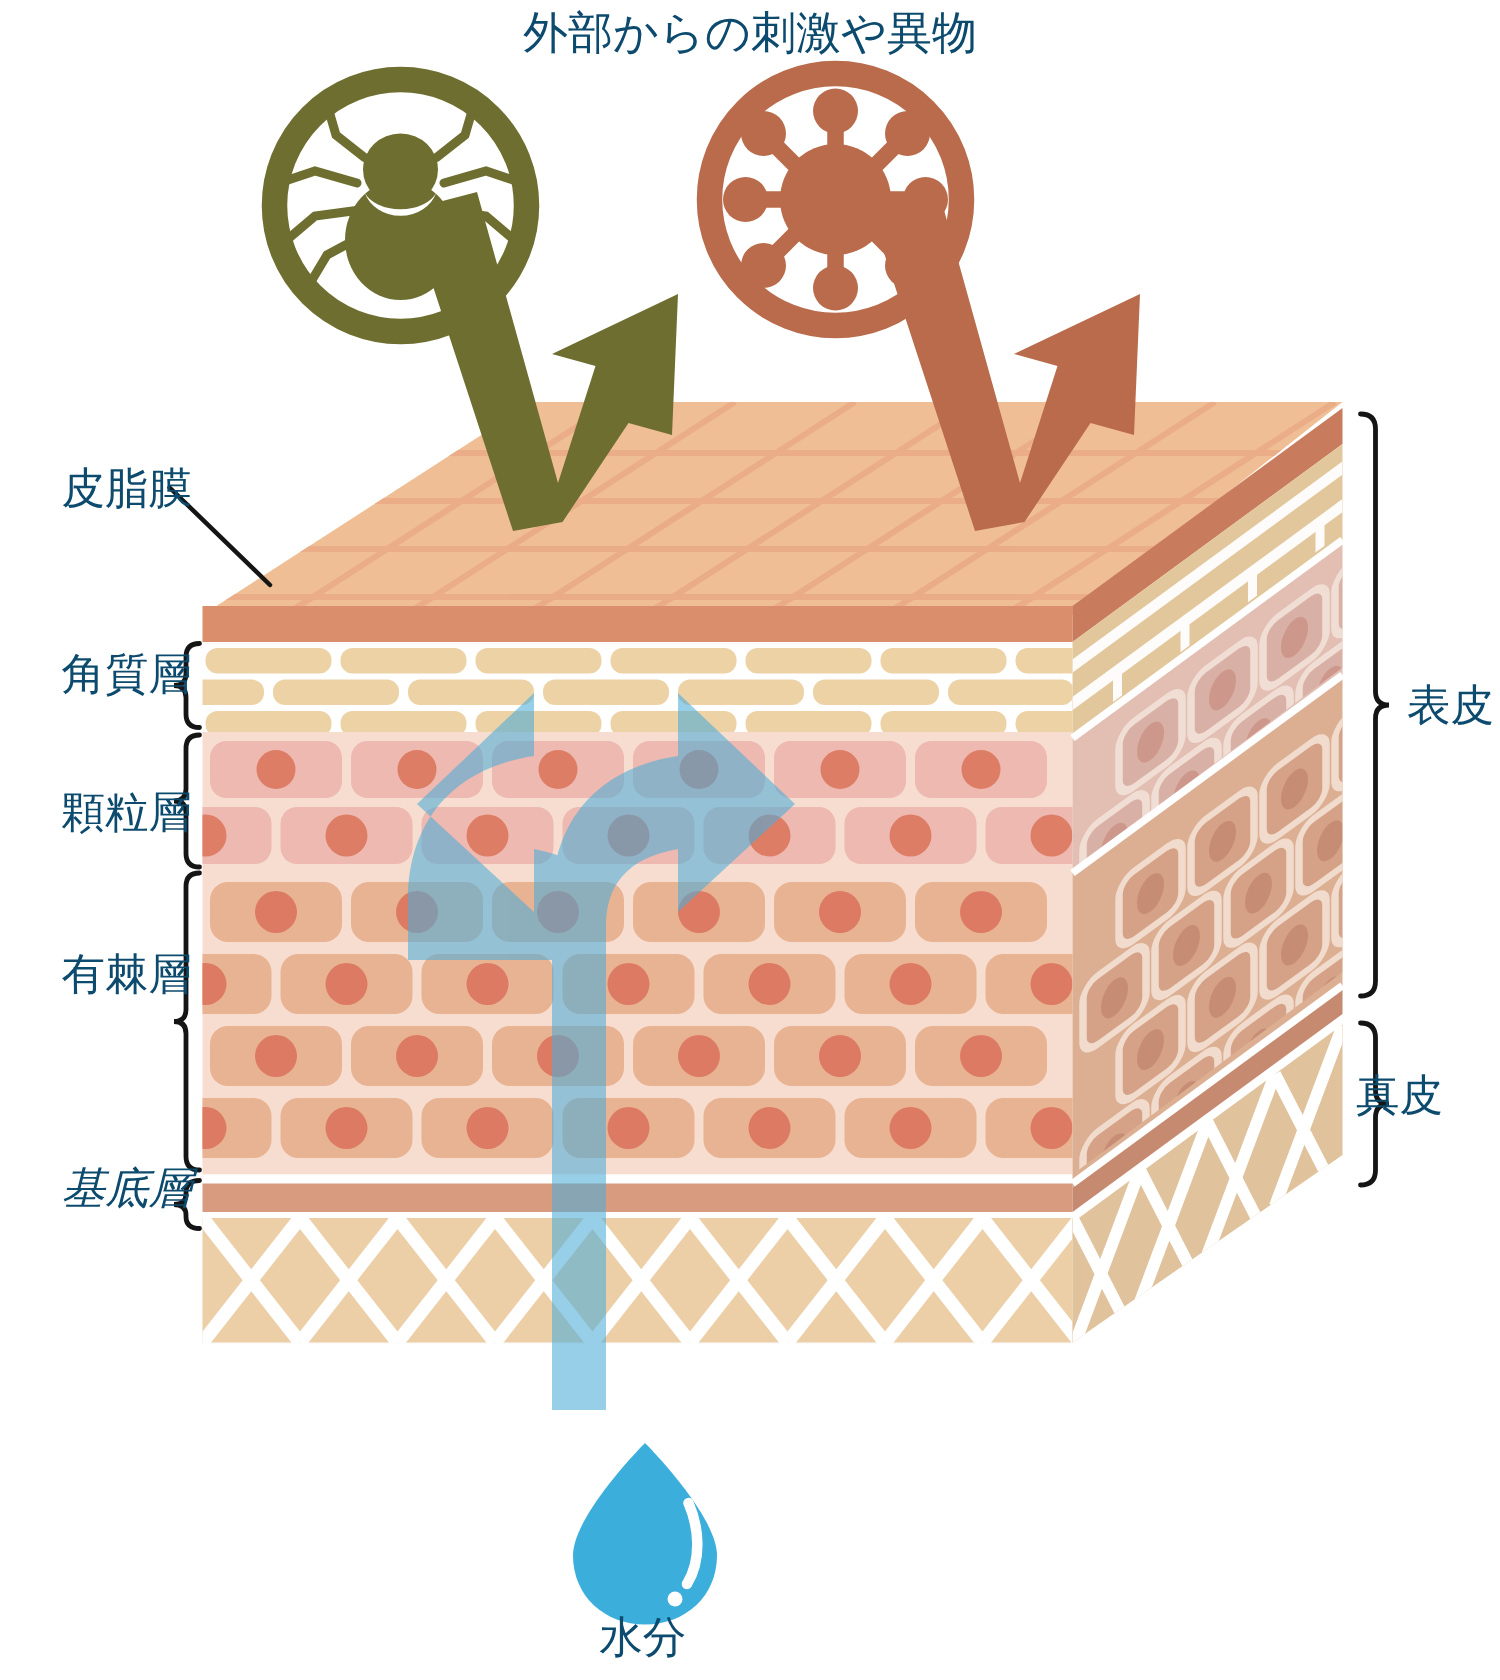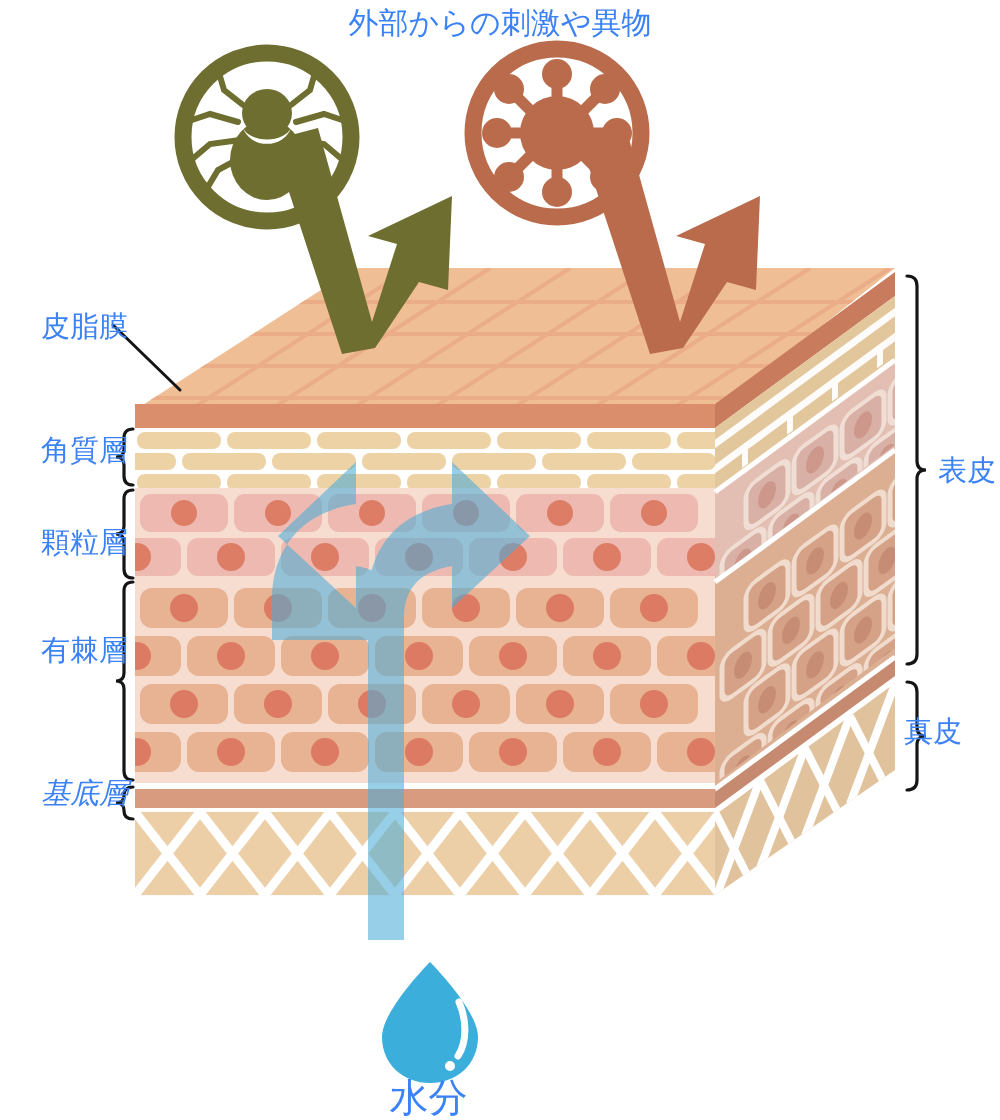--- a/index.html
+++ b/index.html
@@ -3,32 +3,32 @@
 <meta charset="utf-8">
 <style>
   html,body{margin:0;padding:0;background:#ffffff;}
   body{
     width:1000px;height:1120px;position:relative;overflow:hidden;
     font-family:"Liberation Sans","DejaVu Sans",sans-serif;
     color:#151515;
   }
   #stage{position:absolute;left:0;top:0;width:1000px;height:1120px;}
   #art{position:absolute;left:0;top:0;}
-  .lbl{position:absolute;font-size:29px;line-height:1;color:#3b82f6;white-space:nowrap;}
+  .lbl{position:absolute;font-size:29px;line-height:1;color:#0c4a6e;white-space:nowrap;}
   .lbl-left{text-align:right;}
   
   #lab-sebum   {left:8px;  top:312px; width:120px;}
   #lab-corneum {left:8px;  top:436px; width:120px;}
   #lab-granular{left:8px;  top:528px; width:120px;}
   #lab-spinous {left:8px;  top:636px; width:120px;}
   #lab-basal   {left:8px;  top:779px; width:120px;font-style:italic;}
   #lab-epidermis{left:938px;top:458px;font-family:Liberation Mono, monospace;}
   #lab-dermis   {left:904px;top:717px;}
   #lab-title   {left:0;    top:8px;  width:1000px;text-align:center;font-size:30px;}
-  #lab-water   {left:0;    top:1078px;width:857px;text-align:center;font-size:39px;}
+  #lab-water   {left:0;    top:1078px;width:857px;text-align:center;font-size:29px;}
 </style>
 </head>
 <body>
 
 <div id="stage">
 
   <svg id="art" width="1000" height="1120" viewBox="0 0 1000 1120">
     <defs>
 
       <clipPath id="clipFront">

